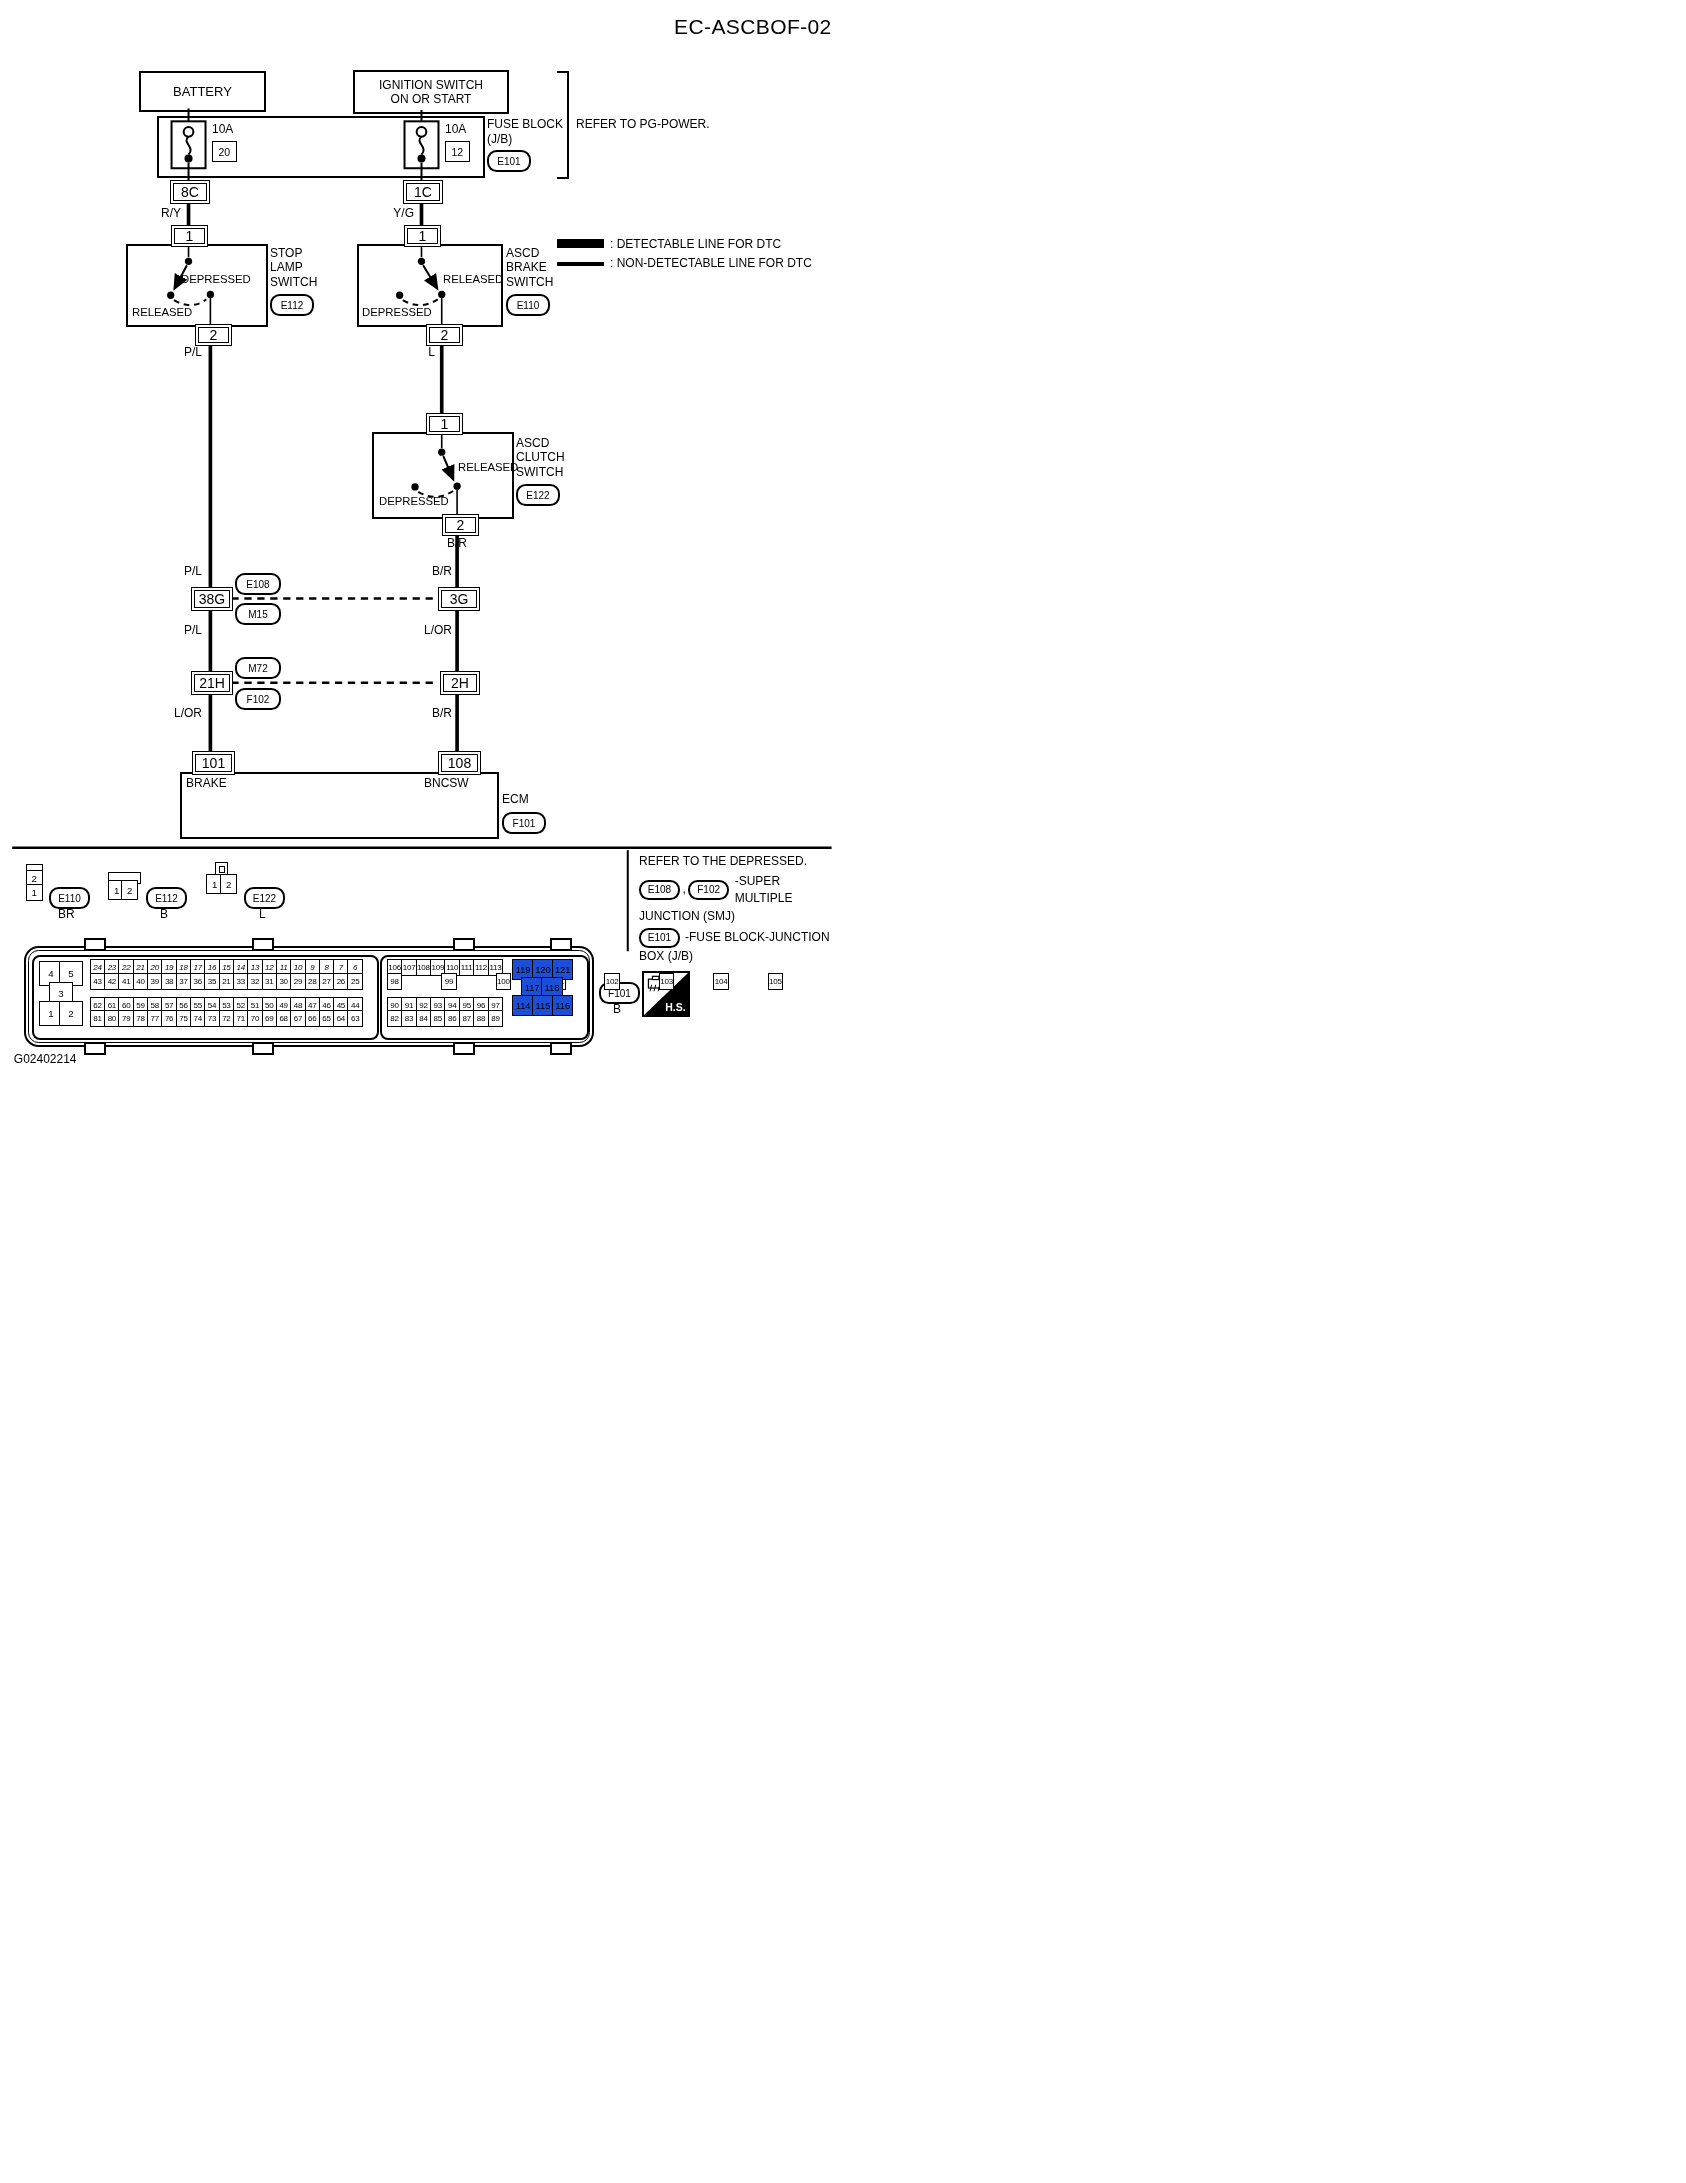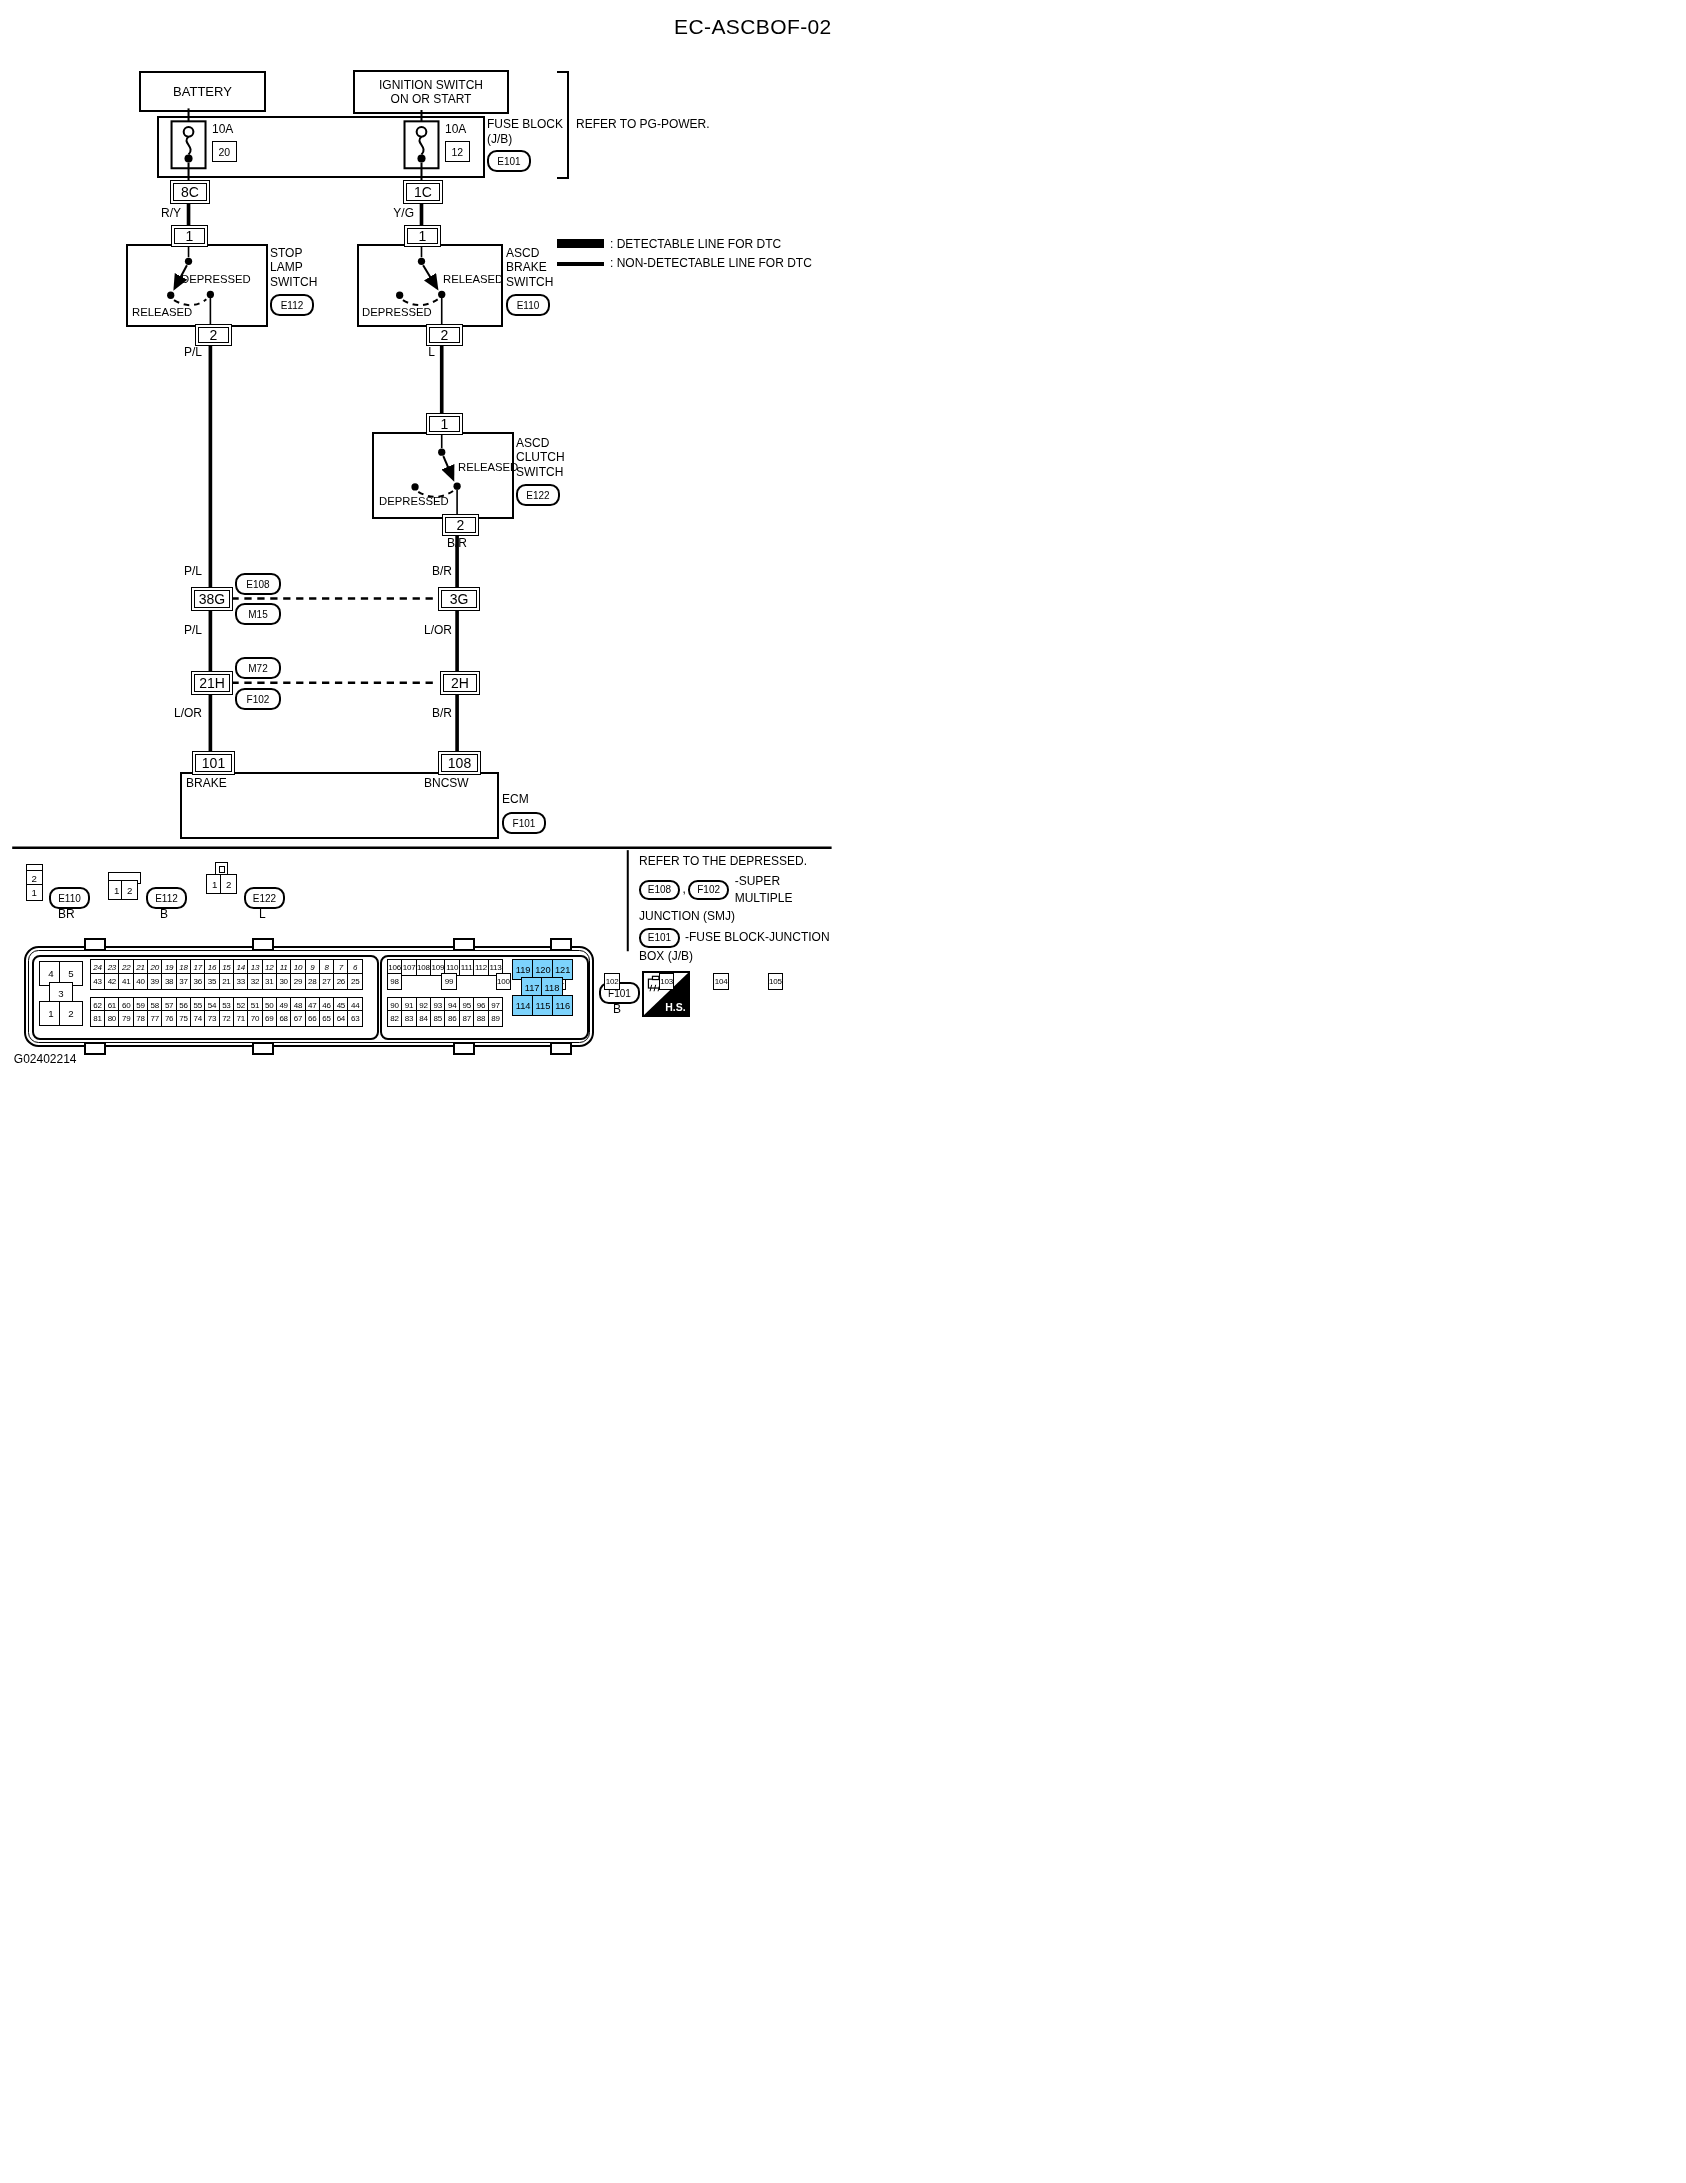--- a/index.html
+++ b/index.html
@@ -27,21 +27,21 @@
   .liner{position:absolute;border:1.6px solid #000;border-radius:10.5px;inset:2.4px;}
   .bodyc{position:absolute;border:2px solid #000;border-radius:8px;background:#fff;z-index:2;}
   .tab{position:absolute;border:2px solid #000;background:#fff;z-index:3;width:18px;height:9px;}
   .prow{position:absolute;display:flex;z-index:4;}
   .prow div{border:1.2px solid #000;margin-left:-1.2px;height:14.6px;display:flex;align-items:center;
             justify-content:center;font-size:8px;letter-spacing:-0.2px;background:#fff;}
   .prow.l19 div{width:13.5px;}
   .prow.r8 div{width:13.6px;}
   .padrow{position:absolute;display:flex;z-index:4;}
   .padrow div{width:19.4px;height:19.4px;border:1.6px solid #000;margin-left:-1.6px;display:flex;
-              align-items:center;justify-content:center;font-size:9.3px;background:#7dd3fc;}
+              align-items:center;justify-content:center;font-size:9.3px;background:#1d4ed8;}
   .cellbx{position:absolute;border:1.6px solid #000;background:#fff;display:flex;align-items:center;
           justify-content:center;font-size:9.7px;z-index:4;}
   .hs{position:absolute;border:2px solid #000;background:#fff;z-index:2;overflow:hidden;}
   .hs .tri{position:absolute;inset:0;background:#000;clip-path:polygon(100% 0,100% 100%,0 100%);}
   .hs .hstxt{position:absolute;right:2.4px;bottom:1.6px;color:#fff;font-weight:bold;font-size:10.5px;z-index:2;}
   .hs svg{position:absolute;left:1.6px;top:1.6px;z-index:3;}
   .legitem{position:absolute;z-index:2;}
 </style>
 </head>
 <body>

